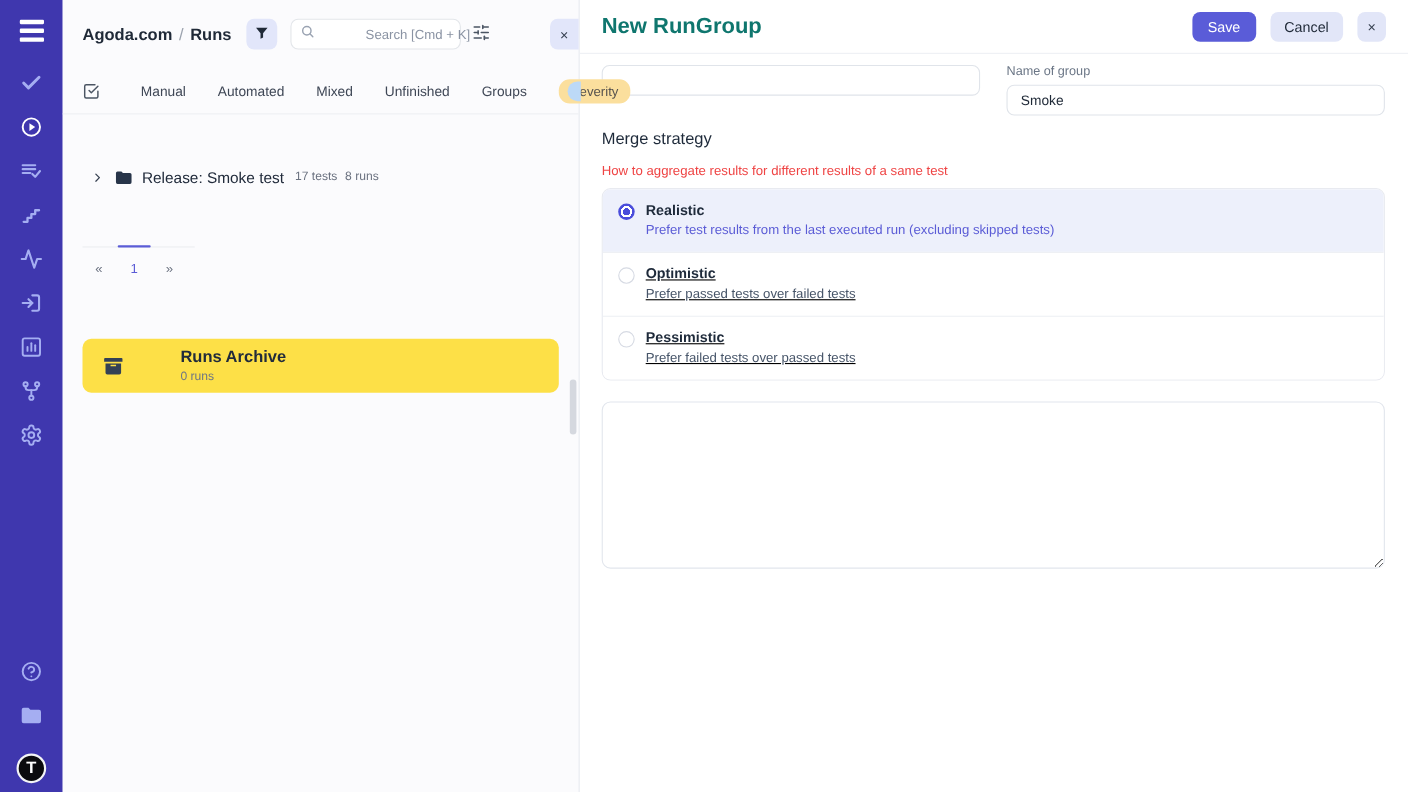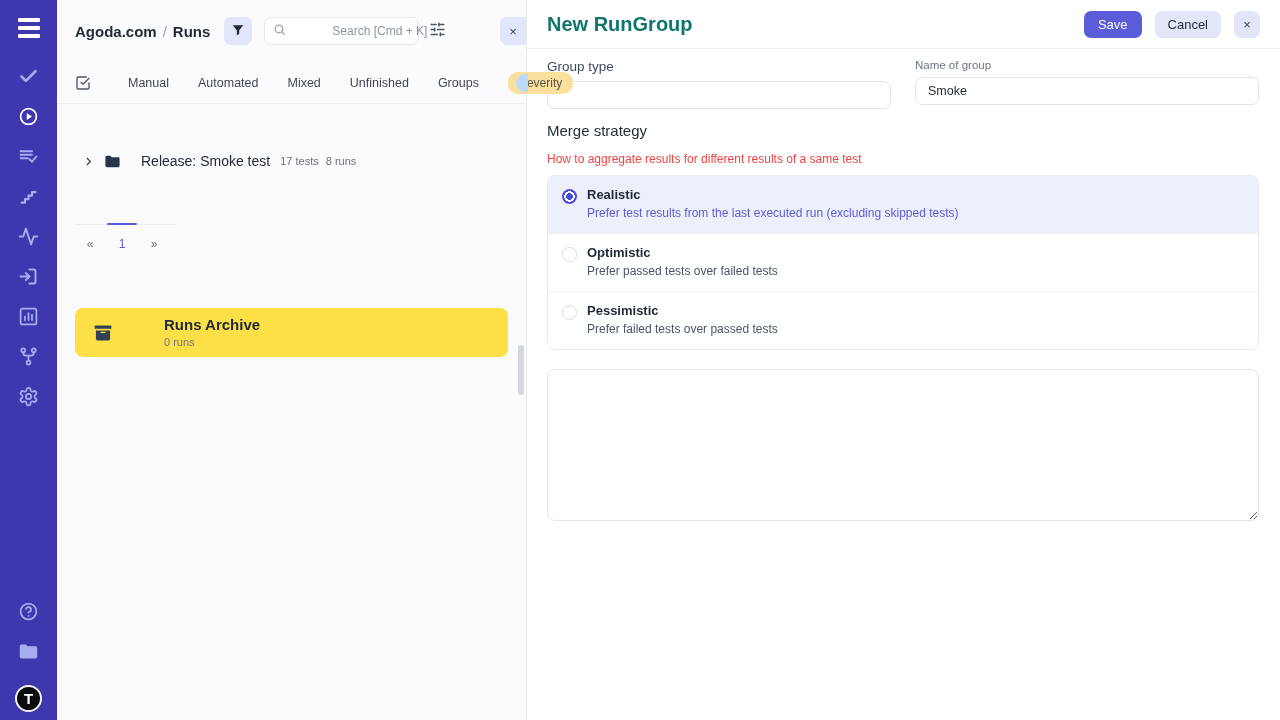--- a/index.html
+++ b/index.html
@@ -57,21 +57,21 @@
   .severity-pill { margin-left:29px; background:#fbdf9d; color:#57534e; font-size:12px;
                    border:none; border-radius:10px; padding:4px 11px; cursor:pointer;
                    font-family:"Liberation Sans", sans-serif; }
   .cut-pill { position:absolute; right:-2px; top:12px; width:12px; height:18px;
               background:#bcd9f7; border-radius:9px 0 0 9px; }
 
   .tree-row { margin-top:42px; padding:0 18px; height:30px; display:flex; align-items:center;
               cursor:pointer; }
   .tree-chevron { color:#374151; display:flex; margin-left:8px; }
   .tree-folder { color:#273449; display:flex; margin-left:10px; }
-  .tree-title { font-size:14px; font-weight:500; color:#212b3b; margin-left:20px; }
+  .tree-title { font-size:14px; font-weight:500; color:#212b3b; margin-left:8px; }
   .tree-meta { font-size:11px; color:#6b7280; margin-left:10px; }
   .tree-meta + .tree-meta { margin-left:7px; }
 
   .pagination { position:relative; margin:48px 0 0 18px; width:102px; }
   .pagination-line { border-top:1px solid #ebedf1; position:absolute; top:0; left:0; right:0; }
   .page-indicator { position:absolute; top:-1px; left:32px; width:30px; height:2px;
                     background:#5b5cd6; border-radius:1px; }
   .page-btns { display:flex; padding-top:8px; }
   .page-btn { width:30px; height:24px; background:none; border:none; font-size:12px;
               color:#6b7280; cursor:pointer; margin-right:2px;
@@ -112,21 +112,21 @@
                 font-family:"Liberation Sans", sans-serif; }
 
   .merge-block { margin-top:13px; }
   .merge-title { font-size:15px; font-weight:normal; color:#1e2a3a; }
   .merge-hint { font-size:12px; color:#ef4444; margin-top:13px; }
 
   .radio-card { margin-top:9px; border:1px solid #e8eaf0; border-radius:8px; overflow:hidden;
                 background:#fff; }
   .radio-row { display:flex; align-items:flex-start; padding:11px 14px 13px 12px; cursor:pointer;
                background:#fff; }
-  .radio-row + .radio-row { border-top:1px solid #eef0f4; }
+  .radio-row + .radio-row { border-top:1px solid #eef0f4;text-decoration:underline; }
   .radio-row.selected { background:#edf0fb; }
   .radio-dot { width:15px; height:15px; border-radius:50%; margin:2px 10px 0 2px; flex-shrink:0;
                border:1px solid #d6dae3; background:#fff; }
   .radio-row.selected .radio-dot { border:none;
                background:radial-gradient(circle, #4a4ddb 0 3.2px, #ffffff 3.2px 5.2px, #4a4ddb 5.2px); }
   .radio-texts { }
   .radio-title { font-size:13px; font-weight:bold; color:#1e2a3a; }
   .radio-desc { font-size:12px; color:#475569; margin-top:4px; }
   .radio-row.selected .radio-desc { color:#5b5cd6; }
 
@@ -351,21 +351,20 @@
     <div class="rp-header">
       <h1 class="rp-title">New RunGroup</h1>
       <button class="save-btn">Save</button>
       <button class="cancel-btn">Cancel</button>
       <button class="close-btn">×</button>
     </div>
 
     <form class="rp-form">
       <div class="form-row">
         <div class="form-col">
-          <label class="field-label-lg">Group type</label>
           <input class="text-input" type="text" style="">
         </div>
         <div class="form-col">
           <label class="field-label-sm">Name of group</label>
           <input class="text-input" type="text" value="Smoke" style="">
         </div>
       </div>
 
       <div class="merge-block">
         <div class="merge-title">Merge strategy</div>

